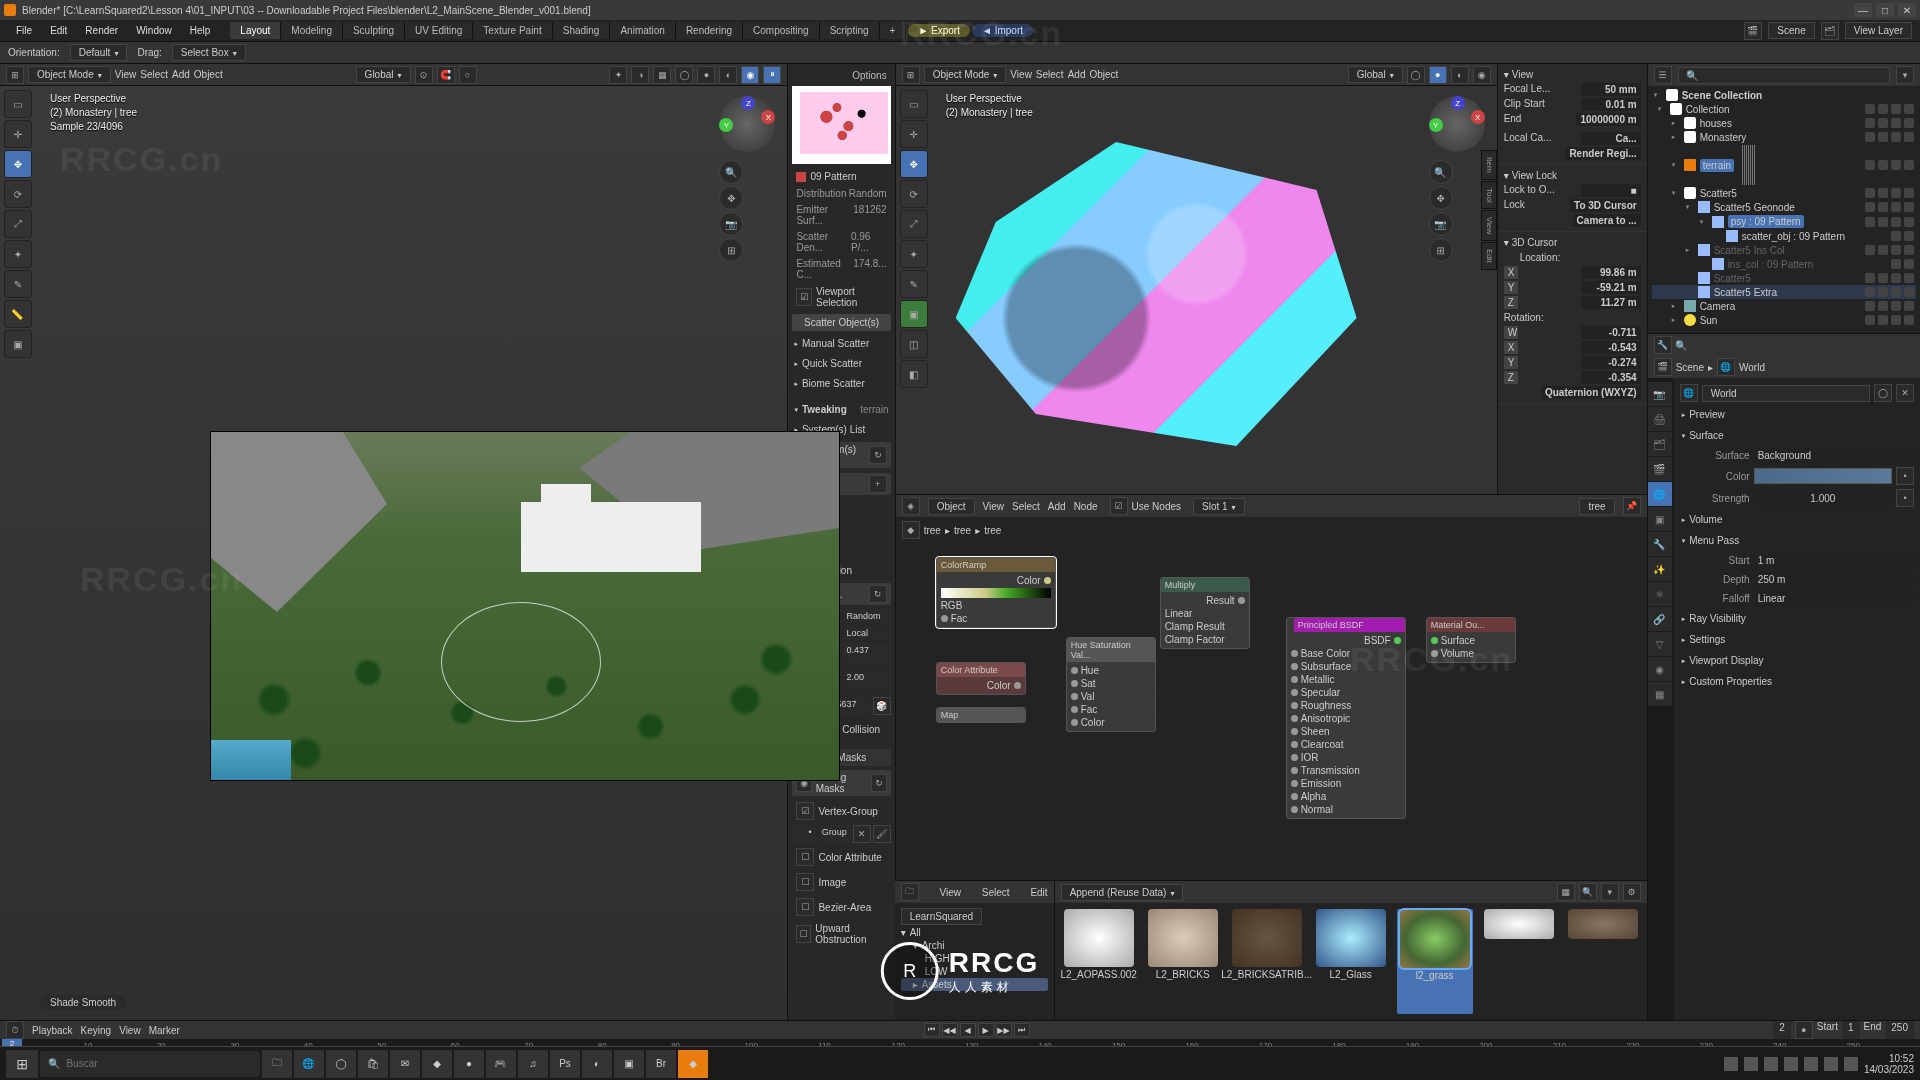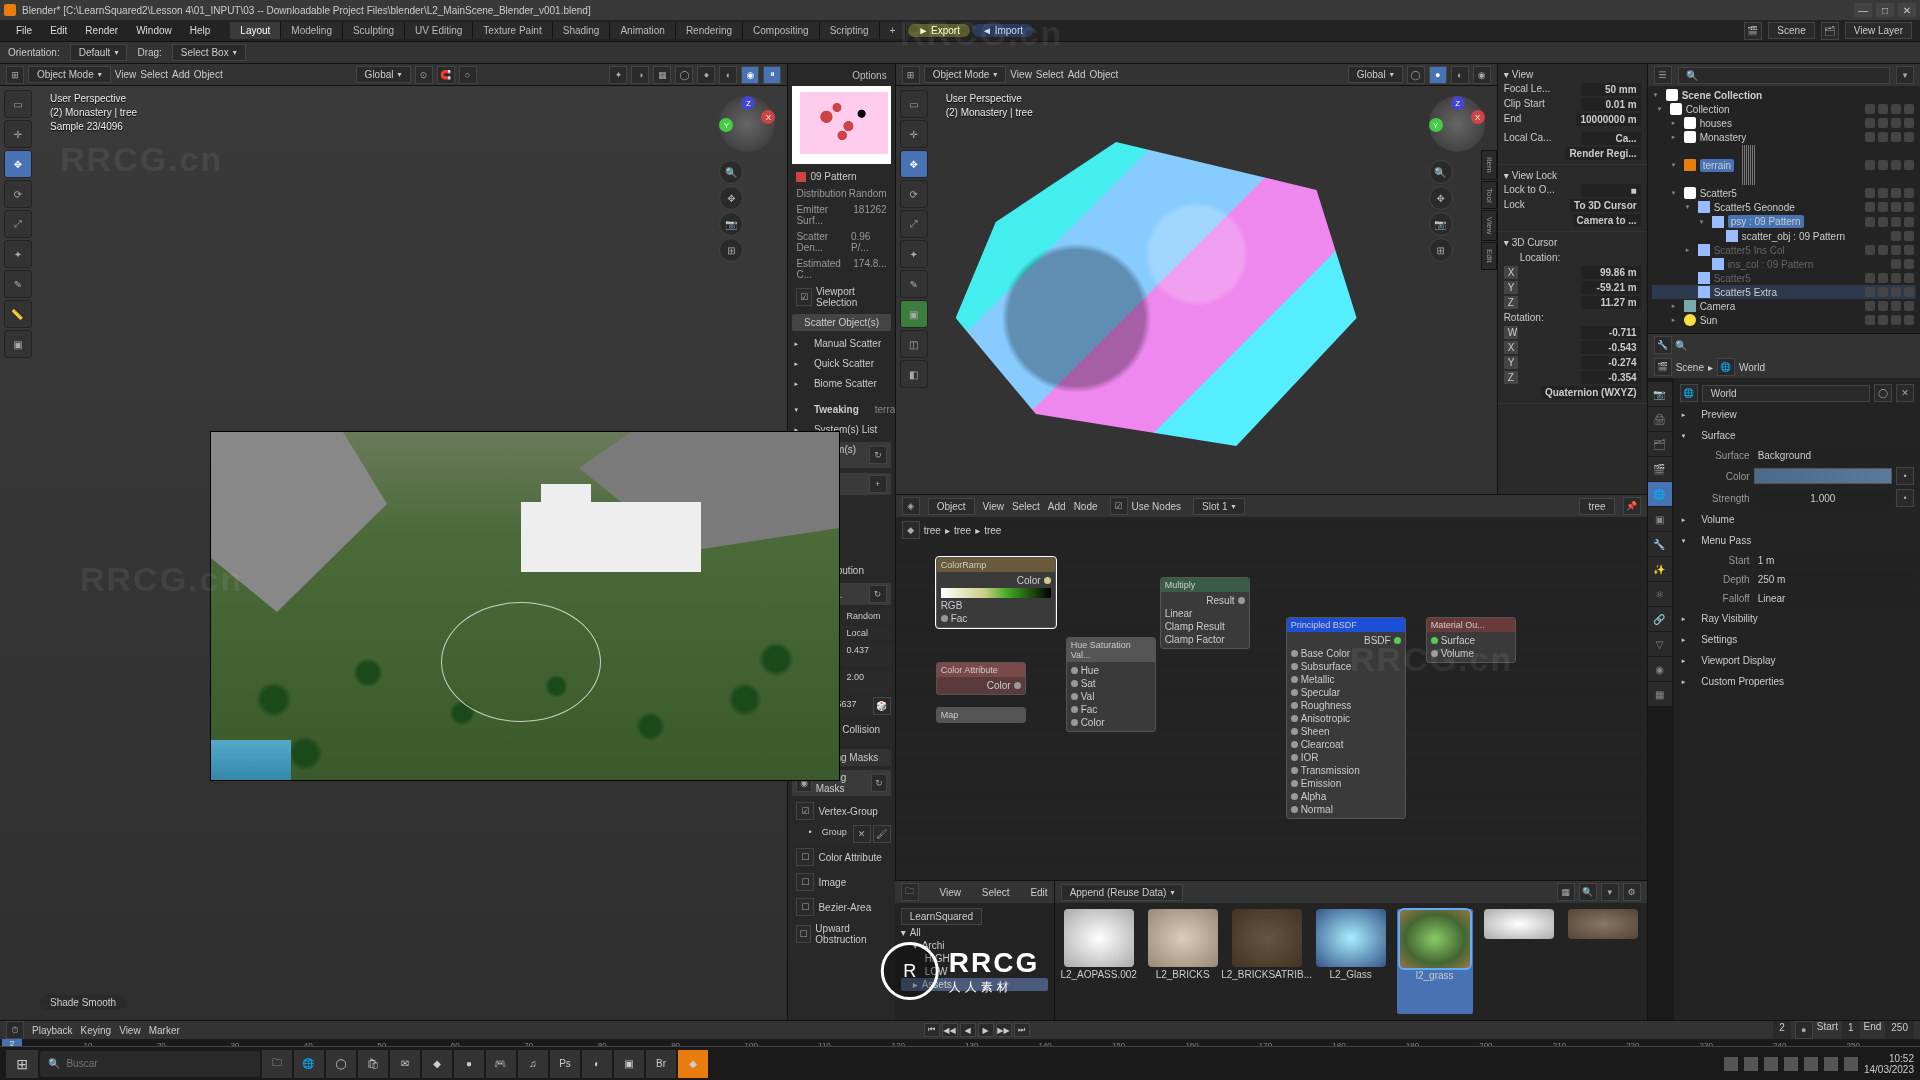--- a/index.html
+++ b/index.html
@@ -13,21 +13,21 @@
 .menubar .mitem { padding:2px 8px; color:#ddd; }
 .menubar .wstabs { display:flex; gap:0; margin-left:10px; }
 .menubar .wtab { padding:3px 10px; background:#2a2a2a; border-right:1px solid #111; color:#bbb; }
 .menubar .wtab.active { background:#3a3a3a; color:#fff; }
 .pill { padding:1px 10px; border-radius:8px; }
 .export { background:#5a5a2a; color:#ffd; }
 .import { background:#2a3a5a; color:#cdf; }
 .scene-ctrl { margin-left:auto; display:flex; align-items:center; gap:6px; }
 .scene-ctrl .box { background:#2a2a2a; padding:2px 8px; border:1px solid #444; }
 .toolhdr { height:22px; background:#333; display:flex; align-items:center; padding:0 8px; gap:10px; border-bottom:1px solid #111; }
-.dd { background:#2a2a2a; padding:2px 8px; border:1px solid #444; display:inline-flex; align-items:center; gap:4px; }
+.dd { background:#2a2a2a; padding:2px 8px; border:1px solid #444; display:inline-flex; align-items:flex-end; gap:4px; }
 .chev { font-size:8px; }
 
 .main { display:flex; height:956px; }
 .col { display:flex; flex-direction:column; }
 
 
 .vpleft { width:850px; position:relative; background:#393939; }
 .vp-header { height:22px; background:#333; display:flex; align-items:center; padding:0 6px; gap:6px; justify-content:space-between; border-bottom:1px solid #111;}
 .vp-header .grp { display:flex; align-items:center; gap:4px;}
 .ibtn { width:18px;height:18px;background:#2a2a2a;border:1px solid #444;display:inline-flex;align-items:center;justify-content:center;font-size:9px;color:#aaa;}
@@ -75,21 +75,21 @@
  radial-gradient(circle at 42% 25%,#c44 6%,transparent 7%),
  radial-gradient(circle at 48% 70%,#c44 7%,transparent 8%),
  radial-gradient(circle at 70% 35%,#000 5%,transparent 6%),
  #fce;}
 .srow{display:flex;align-items:center;gap:4px;padding:2px 4px;}
 .srow .sw{width:10px;height:10px;background:#c44;}
 .sfield{display:flex;justify-content:space-between;padding:1px 4px;font-size:9px;color:#999;}
 .sbtn{background:#444;padding:3px 6px;text-align:center;border-radius:2px;margin:1px 0;}
 .sbtn.wide{width:100%;}
 .schk{display:flex;align-items:center;gap:4px;padding:2px 4px;}
-.sec-h{display:flex;align-items:center;gap:16px;padding:3px 2px;color:#ccc;}
+.sec-h{display:flex;align-items:center;gap:4px;padding:3px 2px;color:#ccc;}
 .sec-h .tri{font-size:7px;}
 .slist-row{background:#3a3a3a;padding:2px 4px;display:flex;align-items:center;gap:4px;border-radius:2px;margin:1px 0;}
 .tinyic{width:11px;height:11px;background:#555;border-radius:2px;}
 .prow{display:flex;gap:2px;}
 .prow .pcell{flex:1;background:#2a2a2a;padding:2px 4px;font-size:9px;}
 .red-dot{width:8px;height:8px;background:#c44;border-radius:50%;}
 
 
 .rightcol{flex:1;display:flex;flex-direction:column;}
 .hsplit{display:flex;height:430px;}
@@ -149,21 +149,21 @@
  repeating-linear-gradient(0deg,#232323 0 20px,#252525 20px 21px),
  repeating-linear-gradient(90deg,transparent 0 20px,#252525 20px 21px);}
 .ne-path{position:absolute;left:6px;top:4px;display:flex;gap:4px;align-items:center;}
 .node{position:absolute;background:#3a3a3a;border:1px solid #555;border-radius:3px;min-width:90px;}
 .node .nh{background:#555;padding:2px 4px;font-size:9px;border-radius:3px 3px 0 0;}
 .node .nb{padding:3px 4px;display:flex;flex-direction:column;gap:2px;}
 .node .sock{display:flex;align-items:center;gap:3px;font-size:8px;}
 .node .dot{width:7px;height:7px;border-radius:50%;background:#999;}
 .node.colramp .nh{background:#6a5a3a;}
 .node.mix .nh{background:#3a5a4a;}
-.node.bsdf .nh{background:#1d4ed8;}
+.node.bsdf .nh{background:#a21caf;margin-left:7px;}
 .node.out .nh{background:#6a3a3a;}
 .ramp{height:10px;width:100%;background:linear-gradient(to right,#fff,#cc8 40%,#4a2 60%,#000);}
 
 
 .assetarea{height:140px;display:flex;border-top:1px solid #111;background:#232323;}
 .ab-hdr{height:22px;background:#333;display:flex;align-items:center;padding:0 6px;gap:10px;justify-content:space-between;}
 .ab-left{width:160px;border-right:1px solid #111;display:flex;flex-direction:column;}
 .ab-tree{flex:1;padding:4px 6px;}
 .ab-tree .r{padding:1px 0;display:flex;align-items:center;gap:4px;}
 .ab-tree .r.sel{background:#4a5a7a;}

